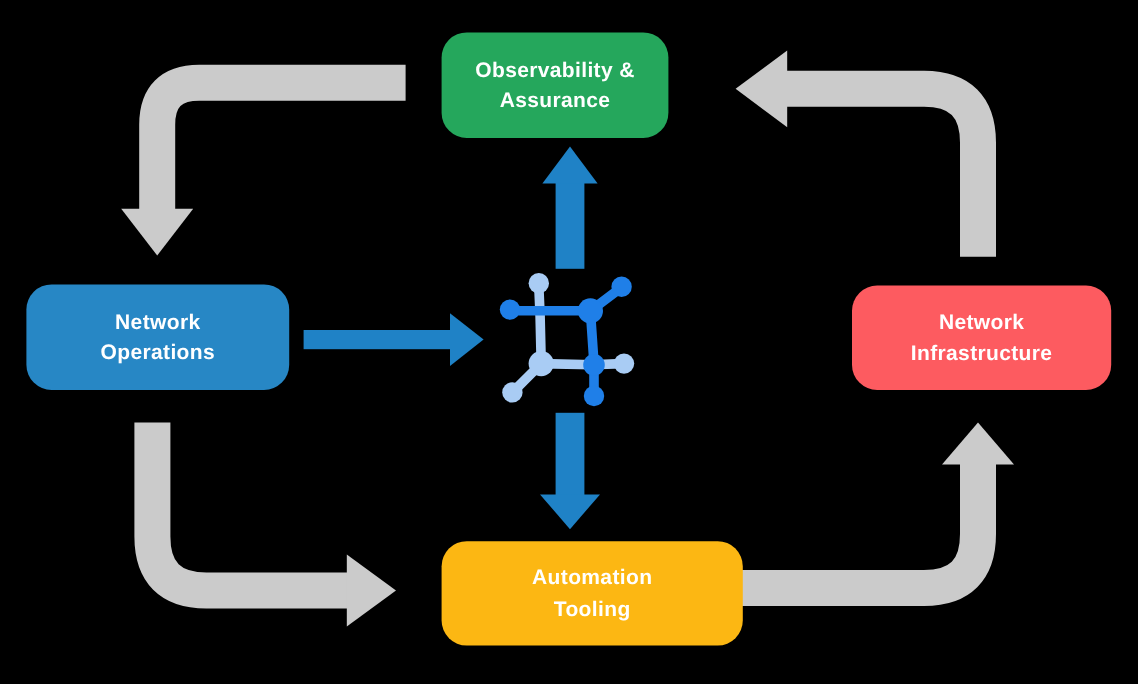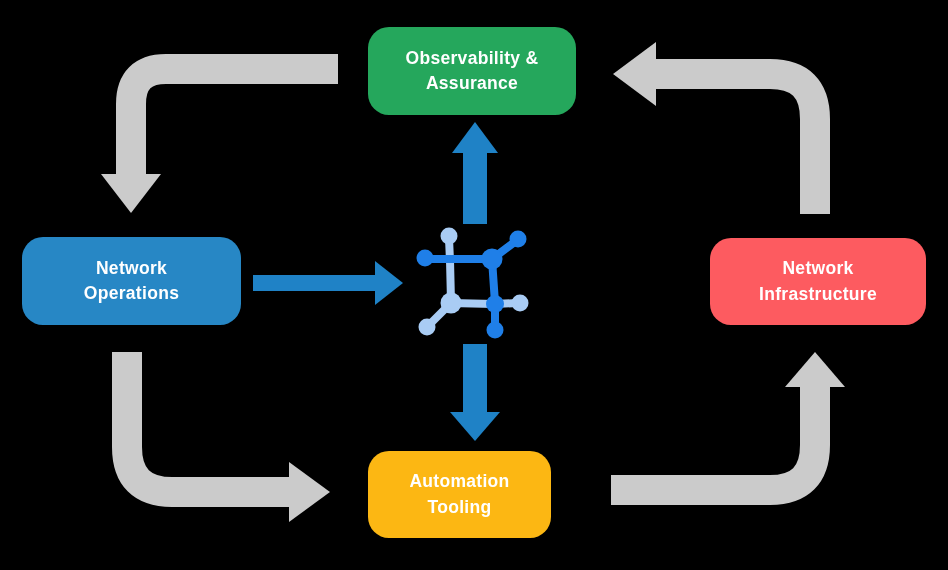--- a/index.html
+++ b/index.html
@@ -30,24 +30,24 @@
     text-align: center;
   }
   .node-label {
     color: #ffffff;
     font-size: 17.5px;
     font-weight: 700;
     letter-spacing: 0.3px;
     line-height: 1.45;
     white-space: pre-line;
   }
-  .node-observability { left: 368px; top: 27px;  width: 208px; height: 88px; }
+  .node-observability { left: 368px; top: 27px;  width: 189px; height: 88px; }
   .node-operations    { left: 22px;  top: 237px; width: 219px; height: 88px; }
   .node-infrastructure{ left: 710px; top: 238px; width: 216px; height: 87px; }
-  .node-automation    { left: 368px; top: 451px; width: 183px; height: 87px; }
+  .node-automation    { left: 368px; top: 451px; width: 251px; height: 87px; }
 </style>
 </head>
 <body>
 
 <div class="canvas">
 
   <svg class="arrows-layer" width="948" height="570" viewBox="0 0 948 570">
 
     <g fill="none" stroke-width="30" stroke="#CBCBCB">
       <path d="M 338 69 L 166 69 Q 131 69 131 104 L 131 176"></path>

